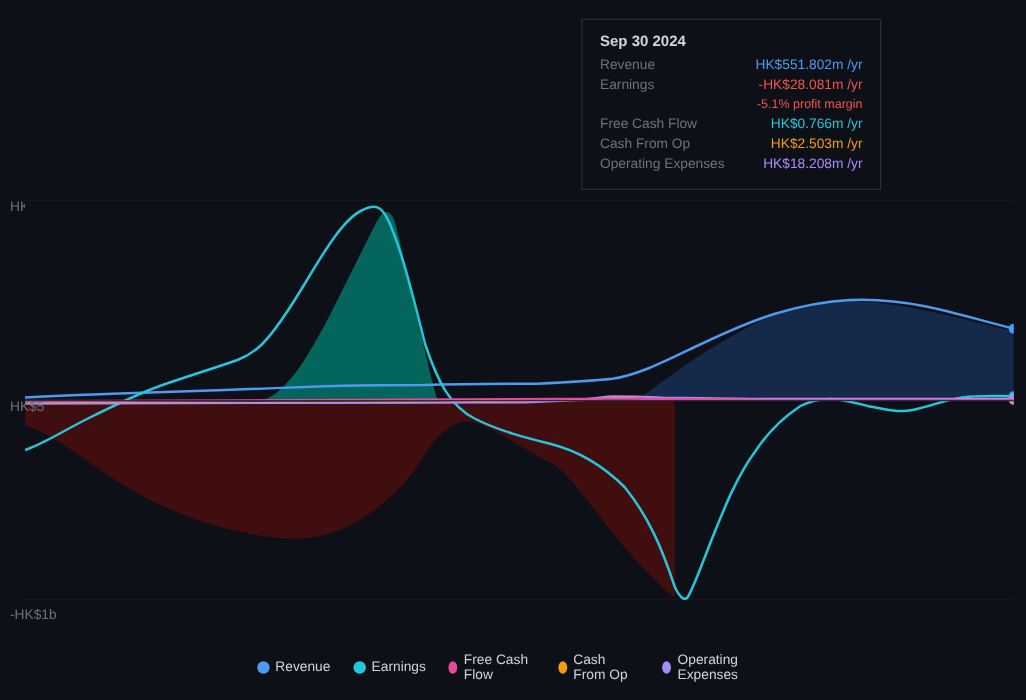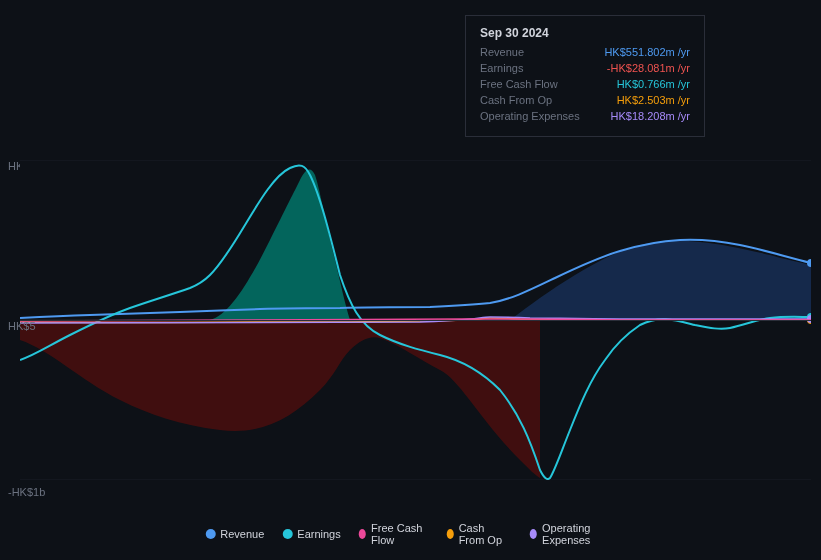--- a/index.html
+++ b/index.html
@@ -137,20 +137,23 @@
 
   <div class="tooltip-box">
     <div class="tooltip-title">Sep 30 2024</div>
     <div class="tooltip-row">
       <span class="tooltip-label">Revenue</span>
       <span class="tooltip-value blue">HK$551.802m /yr</span>
     </div>
     <div class="tooltip-row">
       <span class="tooltip-label">Earnings</span>
       <span class="tooltip-value red">-HK$28.081m /yr</span>
+    </div>
+    <div class="tooltip-sub-row">
+      <span class="tooltip-value red-sub">-5.1% profit margin</span>
     </div>
     <div class="tooltip-row">
       <span class="tooltip-label">Free Cash Flow</span>
       <span class="tooltip-value cyan">HK$0.766m /yr</span>
     </div>
     <div class="tooltip-row">
       <span class="tooltip-label">Cash From Op</span>
       <span class="tooltip-value yellow">HK$2.503m /yr</span>
     </div>
     <div class="tooltip-row">

